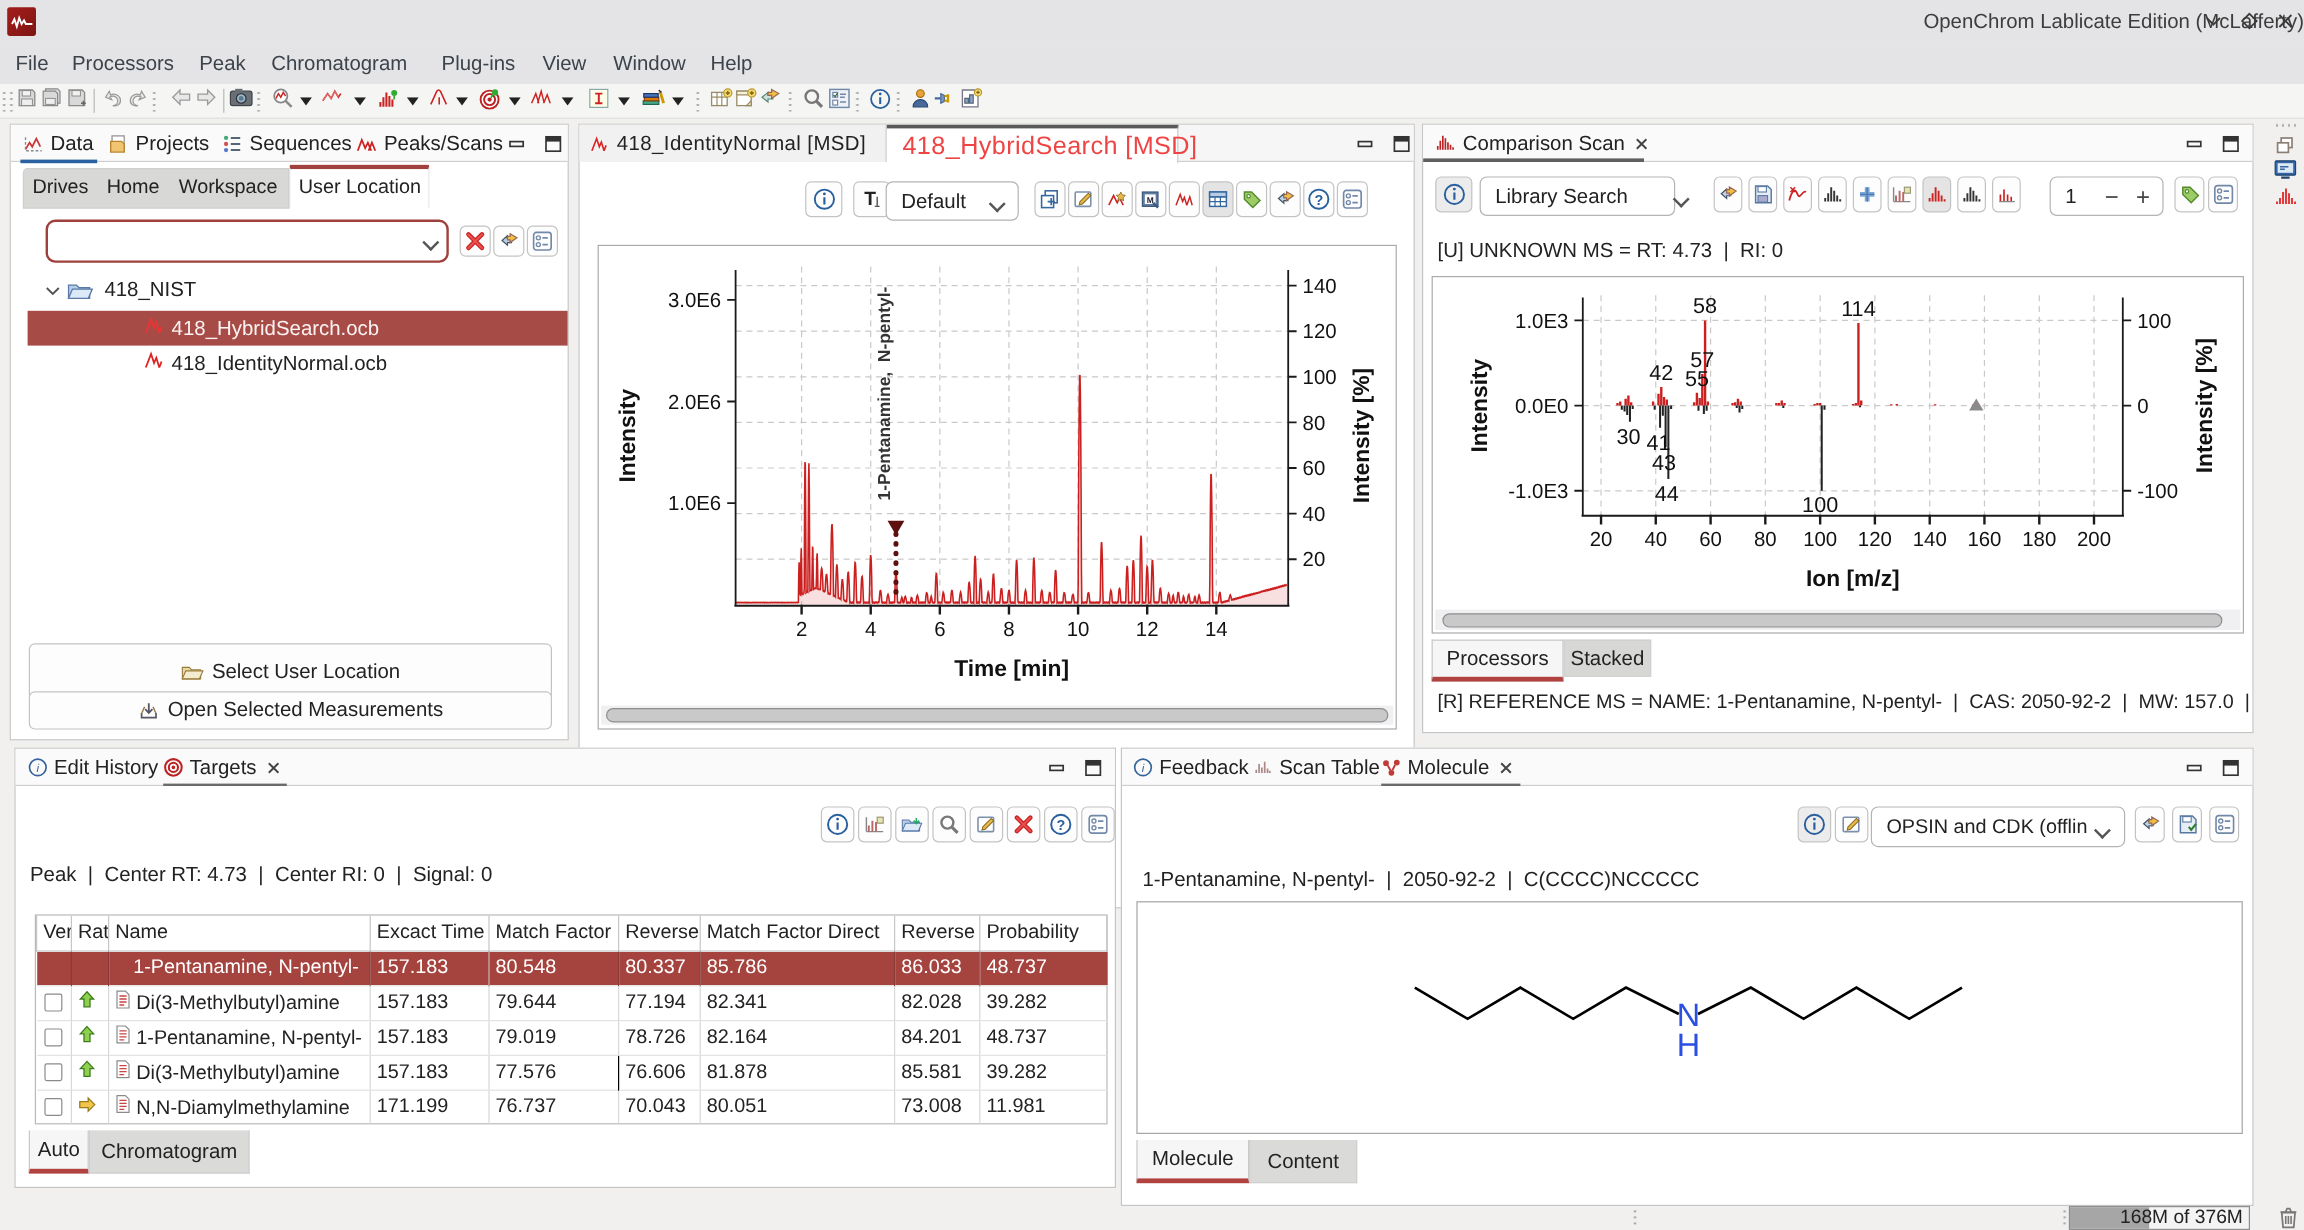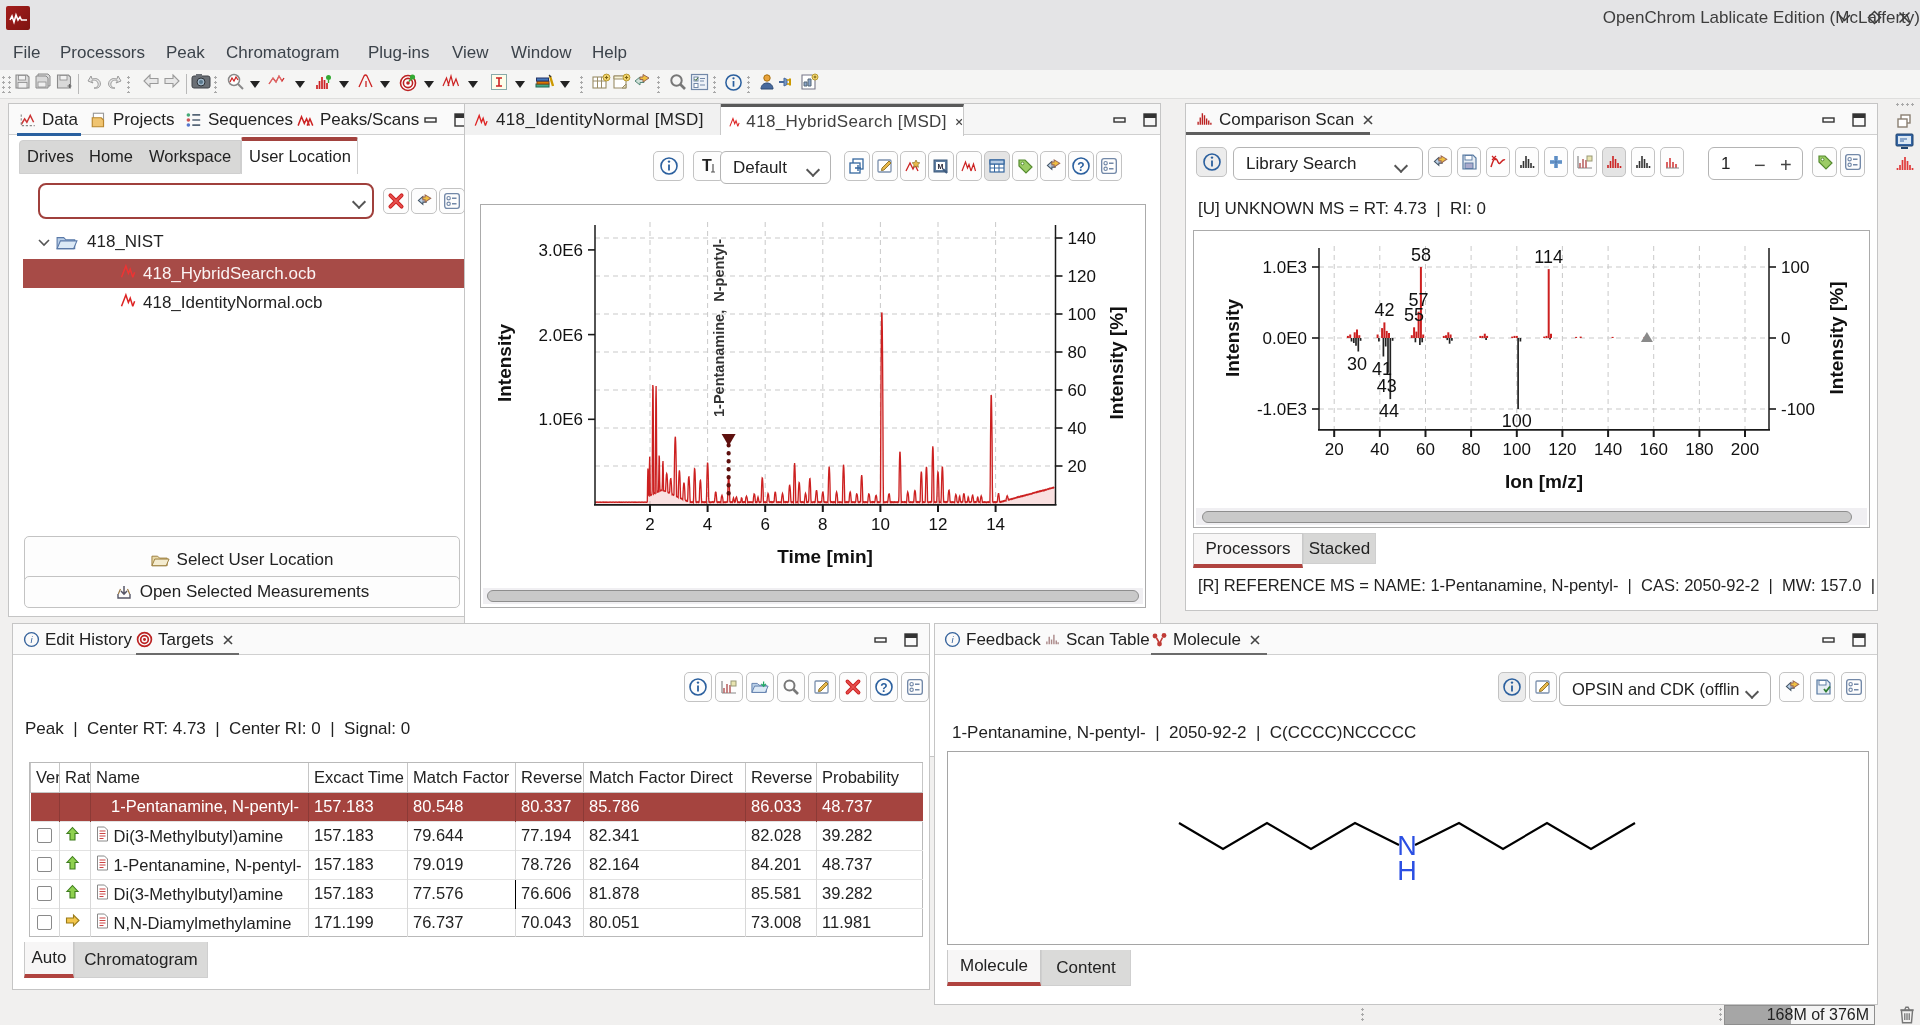--- a/index.html
+++ b/index.html
@@ -335,33 +335,33 @@
     <div class="ibtn" style="left:15px;top:472px;width:436px;height:32px;font-size:17px;color:#222">
       <svg width="18" height="16" viewBox="0 0 16 16" style="margin-right:7px">
           <path d="M2 10 v4 h12 v-4" stroke="#556" stroke-width="1.4" fill="none"></path>
           <path d="M8 2 v8 M5 7 l3 3.2 3-3.2" stroke="#556" stroke-width="1.5" fill="none"></path>
           <path d="M4.5 5 l-2.2 5 M11.5 5 l2.2 5" stroke="#974" stroke-width="1.2" fill="none"></path>
         </svg>
       Open Selected Measurements
     </div>
   </div>
 
-  <div class="panel" style="left:464px;top:103px;width:697px;height:654px">
+  <div class="panel" style="left:482px;top:103px;width:697px;height:654px">
     <div class="ptabs" style="background:#f6f6f6"></div>
     <div class="abs" style="left:0;top:0;width:256px;height:31px;background:#f1f1f1;border-right:1px solid #c9c9c9;display:flex;align-items:center">
       <svg width="18" height="18" viewBox="0 0 14 16" style="margin:0 5px 0 8px">
           <path d="M1 13 l3.5-9 2 6 1.5-3.5 2 6.5 M10 13 l1.5-4" stroke="#d22" stroke-width="1.2" fill="none"></path>
         </svg>
       <span style="font-size:17px;letter-spacing:0.35px;color:#222;white-space:nowrap">418_IdentityNormal [MSD]</span>
     </div>
     <div class="abs" style="left:256px;top:0;width:243px;height:32px;background:#fff;border-right:1px solid #c9c9c9;border-top:3px solid #595959;display:flex;align-items:center">
       <svg width="18" height="18" viewBox="0 0 14 16" style="margin:0 5px 0 8px">
           <path d="M1 13 l3.5-9 2 6 1.5-3.5 2 6.5 M10 13 l1.5-4" stroke="#d22" stroke-width="1.2" fill="none"></path>
         </svg>
-      <span style="font-size:17px;letter-spacing:0.35px;color:#404040;white-space:nowrap">418_HybridSearch [MSD]</span>
+      <span style="font-size:21px;letter-spacing:0.35px;color:#ef4444;white-space:nowrap">418_HybridSearch [MSD]</span>
       <svg width="12" height="12" viewBox="0 0 12 12" style="margin-left:8px">
           <path d="M2 2 l8 8 M10 2 l-8 8" stroke="#444" stroke-width="1.6"></path>
         </svg>
     </div>
     <svg class="minmax" style="left:647px" width="50" height="14" viewBox="0 0 50 14">
         <rect x="2" y="5" width="11" height="4" fill="none" stroke="#333" stroke-width="1.4"></rect>
         <rect x="32" y="1" width="12" height="12" fill="none" stroke="#333" stroke-width="1.4"></rect>
         <rect x="32" y="1" width="12" height="4" fill="#333"></rect>
       </svg>
 
@@ -537,21 +537,21 @@
         <rect x="32" y="1" width="12" height="4" fill="#333"></rect>
       </svg>
     <div class="abs" style="left:0;top:28px;width:184px;height:3px;background:#5f5f5f"></div>
     <div class="ibtn" style="left:10px;top:43px;width:31px;background:#ececec">
         <svg width="20" height="20" viewBox="0 0 20 20">
           <circle cx="10" cy="10" r="8" fill="none" stroke="#2a5f9e" stroke-width="1.6"></circle>
           <circle cx="10" cy="5.6" r="1.2" fill="#2a5f9e"></circle>
           <path d="M10 8.4 v6" stroke="#2a5f9e" stroke-width="1.8"></path>
         </svg>
       </div>
-      <div class="combo" style="left:47px;top:43px;width:190px;height:33px">Library Search</div>
+      <div class="combo" style="left:47px;top:43px;width:163px;height:33px">Library Search</div>
       <div class="chev" style="left:210px;top:55px"></div>
       <div class="ibtn" style="left:242px;top:43px;width:24px;background:#fdfdfd">
         <svg width="18" height="18" viewBox="0 0 16 16">
           <path d="M7 4 L3 7.5 L7 11 v-2 h3 v-3 h-3 z" fill="#bcd2e8" stroke="#456" stroke-width="0.9"></path>
           <path d="M9 2.5 L14 5.5 L9 9 v-2 h-2 v-2.5 h2 z" fill="#f0c040" stroke="#965" stroke-width="0.9"></path>
         </svg>
       </div>
       <div class="ibtn" style="left:271px;top:43px;width:24px;background:#fdfdfd">
         <svg width="18" height="18" viewBox="0 0 18 18">
           <path d="M3 2 h10 l3 3 v11 h-13 z" fill="#e7edf4" stroke="#5577a0" stroke-width="1.2"></path>

